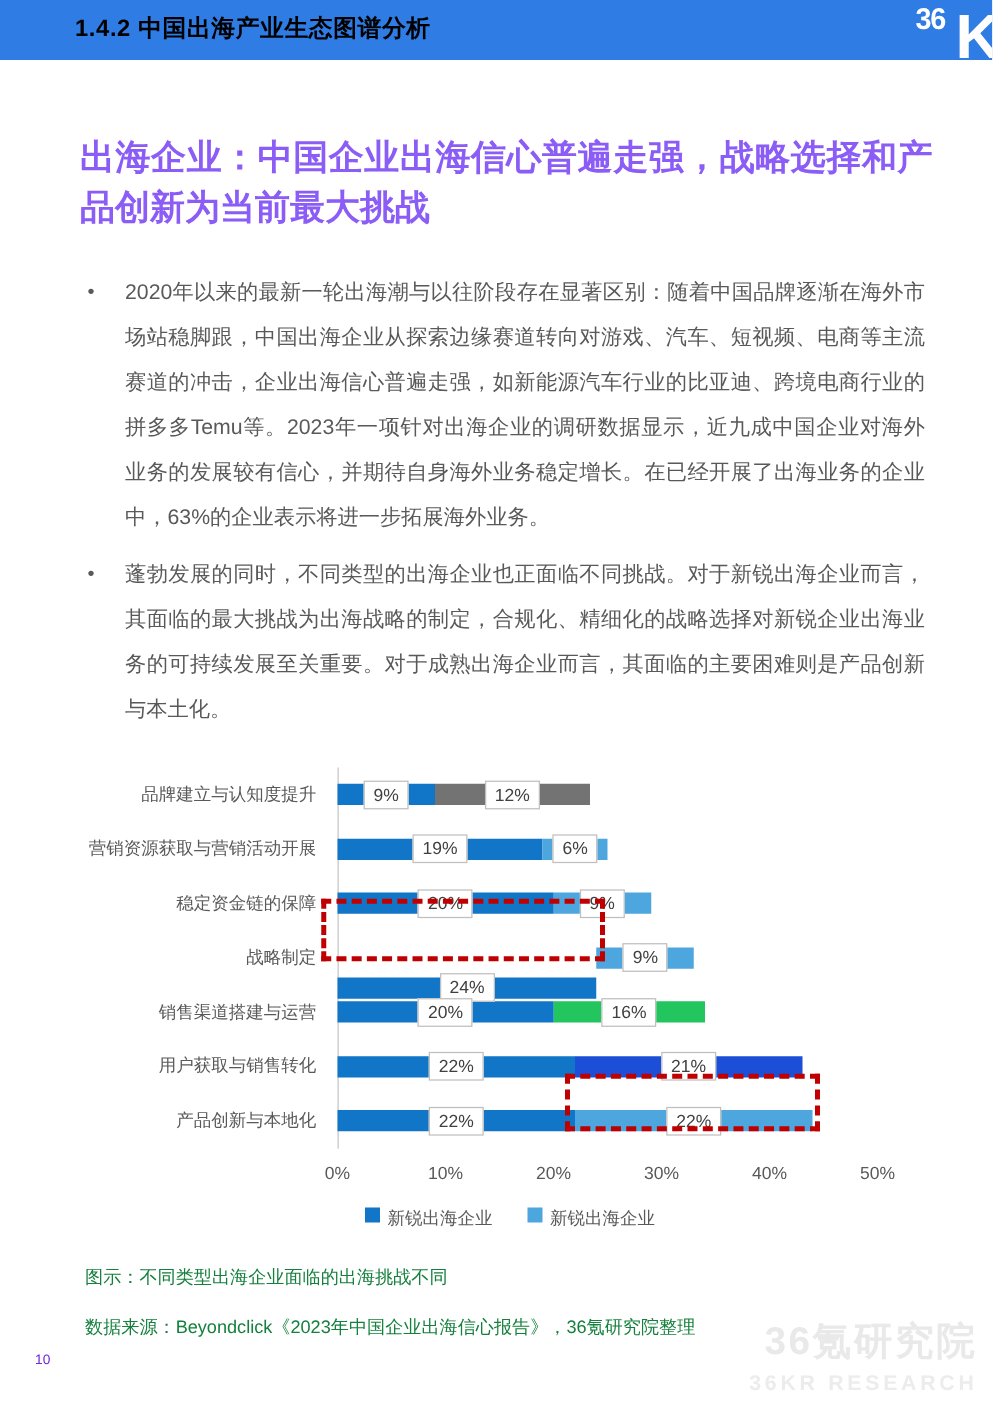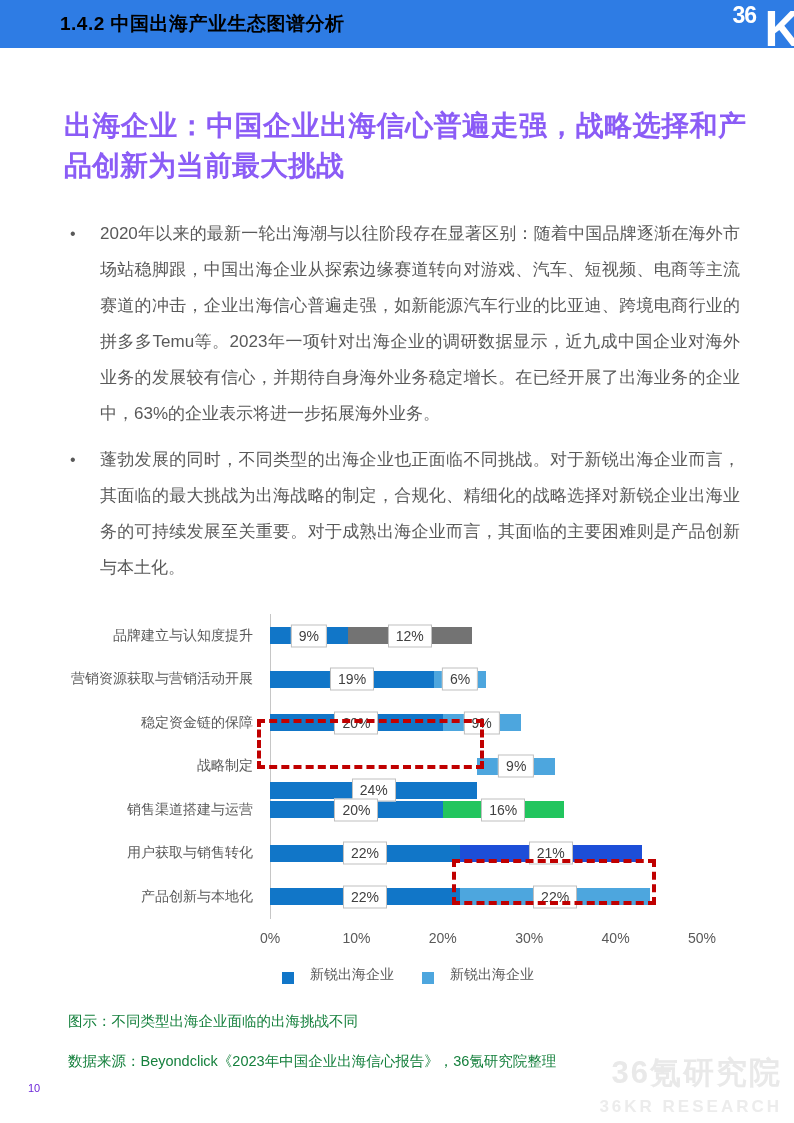--- a/index.html
+++ b/index.html
@@ -51,21 +51,21 @@
     position:absolute; left:50%; top:50%; transform:translate(-50%,-50%);
     background:#fff; border:1px solid #BFBFBF; padding:2px 7px 3px 7px;
     font-size:14px; color:#404040; white-space:nowrap; z-index:2;
   }
   .xaxis { position:relative; height:24px; margin-top:11px; }
   .tick { position:absolute; top:0; transform:translateX(-50%); font-size:14px; color:#595959; }
   .legend {
     display:flex; justify-content:center; gap:28px; margin-top:12px;
     font-size:14px; color:#595959;
   }
-  .lg { display:flex; align-items:flex-end; gap:16px; }
+  .lg { display:flex; align-items:flex-start; gap:6px; }
   .sw { width:12px; height:12px; flex:none; }
   .annot { position:absolute; border:4px dashed #C00000; z-index:3; background:transparent; }
   .annot1 { left:197px; top:105px; width:227px; height:50px; }
   .annot2 { left:392px; top:245px; width:204px; height:46px; }
   
   .cap { position:absolute; left:68px; font-size:14.5px; color:#15803d; }
   .cap1 { top:1012px; }
   .cap2 { top:1052px; }
   .pagenum { position:absolute; left:28px; top:1082px; font-size:11px; color:#6d28d9; }
   .watermark { position:absolute; right:12px; top:1052px; text-align:right; }

